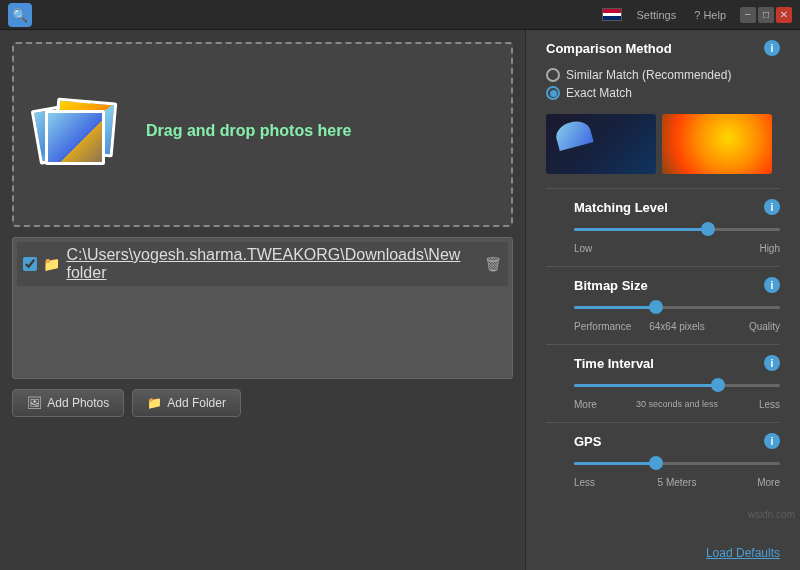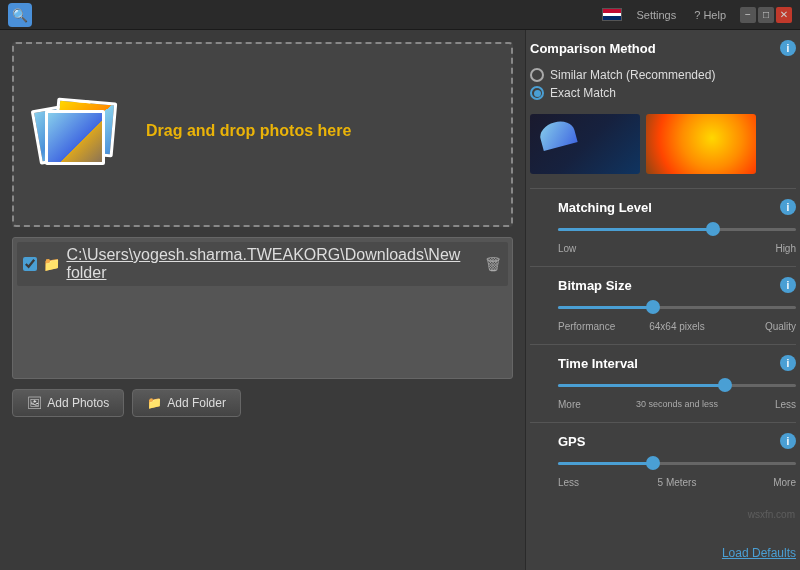--- a/index.html
+++ b/index.html
@@ -142,21 +142,21 @@
     .photo-item:nth-child(3) {
       background: linear-gradient(135deg, #87ceeb 0%, #4169e1 60%, #daa520 60%, #8b7355 100%);
       transform: rotate(0deg);
       top: 15px;
       left: 10px;
     }
     .drop-zone-text { flex: 1; }
     .drop-zone-title {
       font-size: 16px;
       font-weight: bold;
-      color: #eab308;
+      color: #86efac;
       margin-bottom: 8px;
     }
     .drop-zone-hint {
       font-size: 11px;
       color: #bbb;
       line-height: 1.4;
     }
 
     
     .folder-list {
@@ -214,21 +214,21 @@
       display: flex;
       align-items: center;
       gap: 5px;
     }
 
     
     .right-panel {
       width: 275px;
       background: #404040;
       border-left: 1px solid #2a2a2a;
-      padding: 10px 4px;
+      padding: 10px 20px;
       display: flex;
       flex-direction: column;
       gap: 8px;
       overflow-y: auto;
     }
 
     .section-header {
       display: flex;
       align-items: center;
       justify-content: space-between;

